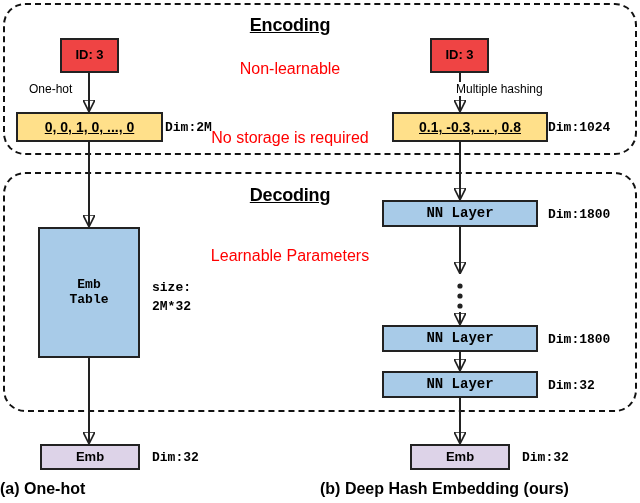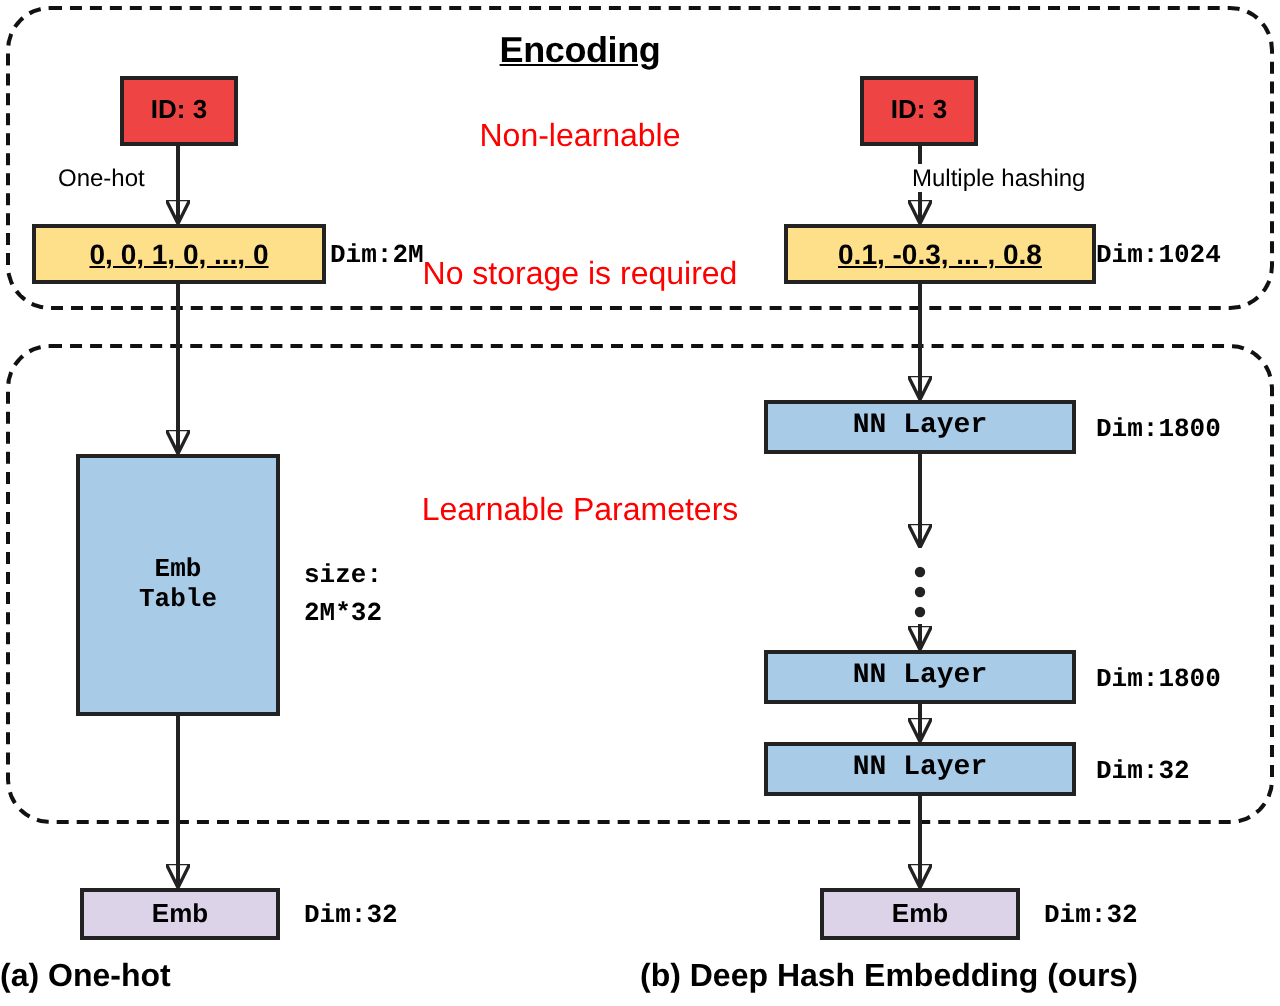--- a/index.html
+++ b/index.html
@@ -141,20 +141,21 @@
     <line x1="460" y1="227" x2="460" y2="272" stroke="#222222" stroke-width="2" marker-end="url(#arrow)"></line>
     <circle cx="460" cy="286" r="2.6" fill="#222222"></circle>
     <circle cx="460" cy="296" r="2.6" fill="#222222"></circle>
     <circle cx="460" cy="306" r="2.6" fill="#222222"></circle>
     <line x1="460" y1="312" x2="460" y2="323" stroke="#222222" stroke-width="2" marker-end="url(#arrow)"></line>
     <line x1="460" y1="352" x2="460" y2="369" stroke="#222222" stroke-width="2" marker-end="url(#arrow)"></line>
     <line x1="460" y1="398" x2="460" y2="442" stroke="#222222" stroke-width="2" marker-end="url(#arrow)"></line>
   </svg>
 
   <div class="section-title" id="encoding-title">Encoding</div>
+  <div class="section-title" id="decoding-title">Decoding</div>
 
   <div class="red-note" id="note-nonlearnable">Non-learnable</div>
   <div class="red-note" id="note-nostorage">No storage is required</div>
   <div class="red-note" id="note-learnable">Learnable Parameters</div>
 
   <div class="node green" id="id-box-left">ID: 3</div>
 
   <div class="edge-label" id="label-onehot">One-hot</div>
 
   <div class="node yellow" id="onehot-vec">0, 0, 1, 0, ..., 0</div>

